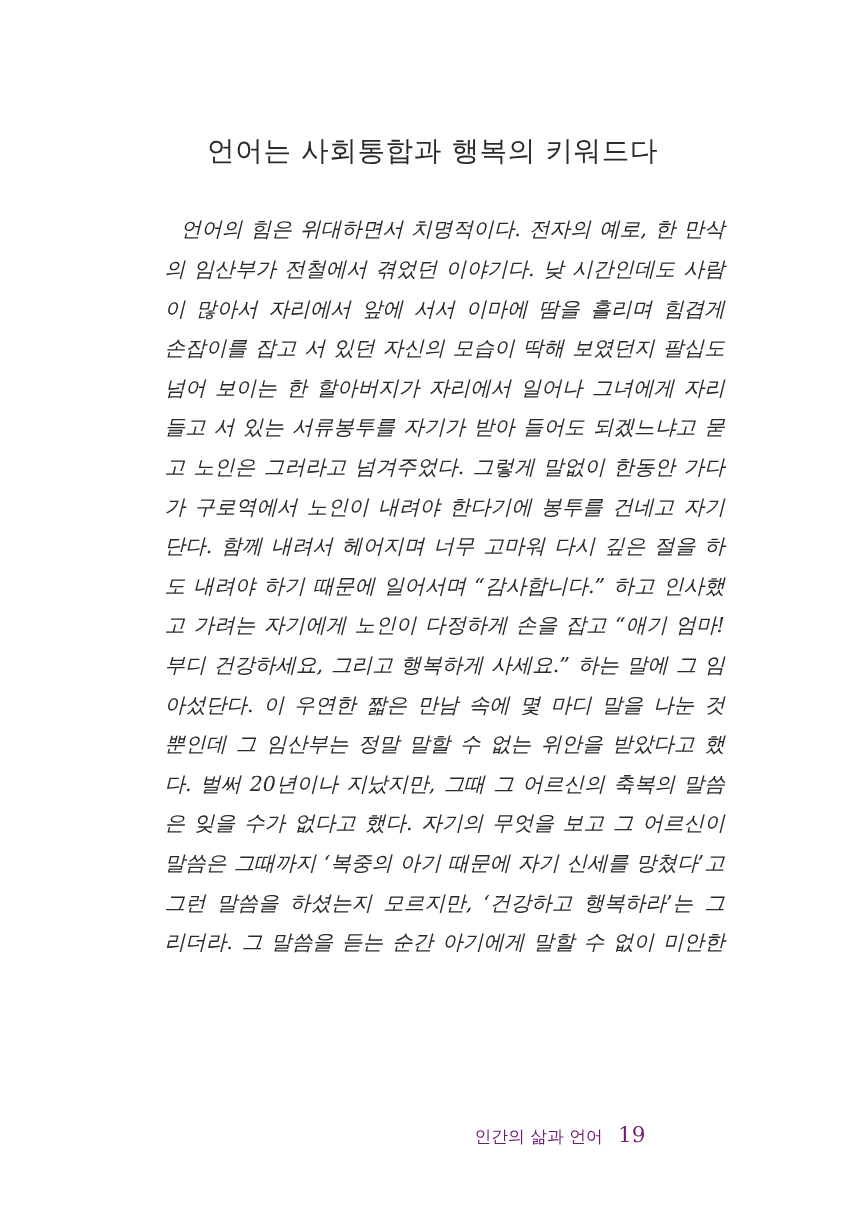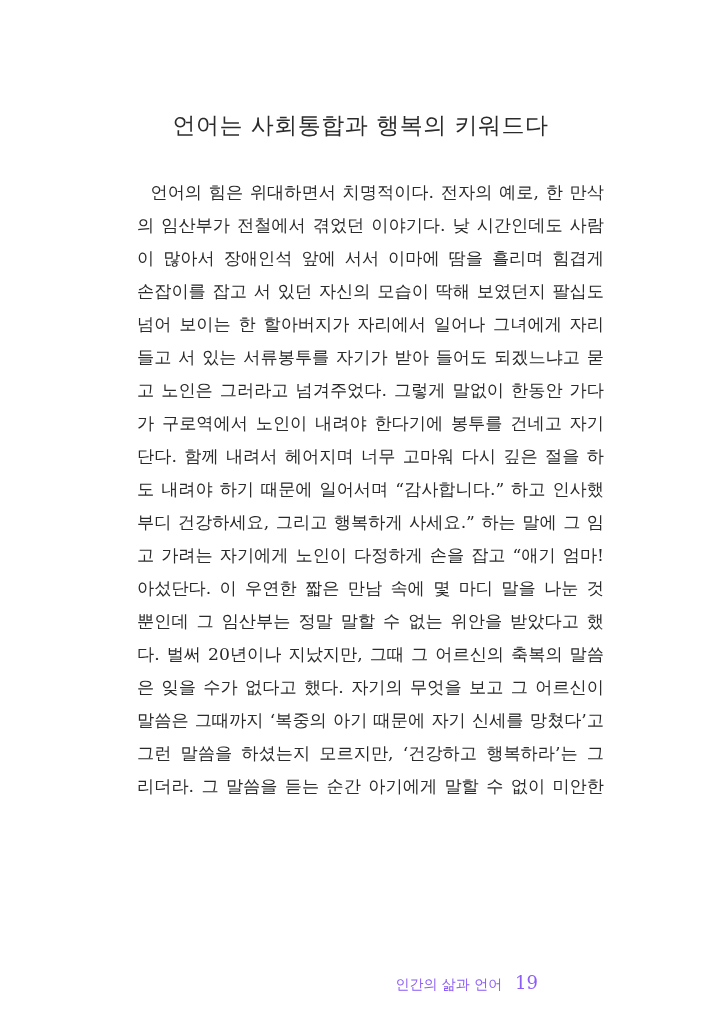--- a/index.html
+++ b/index.html
@@ -31,70 +31,70 @@
       letter-spacing: 0.5px;
       color: #2b2b2b;
       font-weight: normal;
       margin: 0;
     }
     .body-text {
       position: absolute;
       top: 176px;
       left: 137px;
       width: 467px;
+      font-style: italic;
     }
     .line {
       display: block;
       height: 33px;
       line-height: 33px;
       font-size: 17.2px;
       white-space: nowrap;
       text-align: justify;
       text-align-last: justify;
       color: #2a2a2a;
     }
     .line.last {
       text-align-last: justify;
     }
     .footer {
       position: absolute;
       top: 936px;
       right: 118px;
       font-size: 15px;
-      color: #8b5cf6;
+      color: #701a75;
       white-space: nowrap;
-      margin-top: 36px;
     }
     .footer .book-title {
       font-size: 14px;
       margin-right: 8px;
     }
     .footer .page-num {
       font-size: 18px;
     }
   </style>
 </head>
 <body>
 
 <div class="page">
   <h1 class="title">언어는 사회통합과 행복의 키워드다</h1>
 
   <div class="body-text">
     <span class="line">&nbsp;&nbsp;언어의 힘은 위대하면서 치명적이다. 전자의 예로, 한 만삭</span>
     <span class="line">의 임산부가 전철에서 겪었던 이야기다. 낮 시간인데도 사람</span>
-    <span class="line">이 많아서 장애인석 앞에 서서 이마에 땀을 흘리며 힘겹게</span>
+    <span class="line">이 많아서 자리에서 앞에 서서 이마에 땀을 흘리며 힘겹게</span>
     <span class="line">손잡이를 잡고 서 있던 자신의 모습이 딱해 보였던지 팔십도</span>
     <span class="line">넘어 보이는 한 할아버지가 자리에서 일어나 그녀에게 자리</span>
     <span class="line">들고 서 있는 서류봉투를 자기가 받아 들어도 되겠느냐고 묻</span>
     <span class="line">고 노인은 그러라고 넘겨주었다. 그렇게 말없이 한동안 가다</span>
     <span class="line">가 구로역에서 노인이 내려야 한다기에 봉투를 건네고 자기</span>
     <span class="line">단다. 함께 내려서 헤어지며 너무 고마워 다시 깊은 절을 하</span>
     <span class="line">도 내려야 하기 때문에 일어서며 “감사합니다.” 하고 인사했</span>
+    <span class="line">고 가려는 자기에게 노인이 다정하게 손을 잡고 “애기 엄마!</span>
     <span class="line">부디 건강하세요, 그리고 행복하게 사세요.” 하는 말에 그 임</span>
-    <span class="line">고 가려는 자기에게 노인이 다정하게 손을 잡고 “애기 엄마!</span>
     <span class="line">아섰단다. 이 우연한 짧은 만남 속에 몇 마디 말을 나눈 것</span>
     <span class="line">뿐인데 그 임산부는 정말 말할 수 없는 위안을 받았다고 했</span>
     <span class="line">다. 벌써 20년이나 지났지만, 그때 그 어르신의 축복의 말씀</span>
     <span class="line">은 잊을 수가 없다고 했다. 자기의 무엇을 보고 그 어르신이</span>
     <span class="line">말씀은 그때까지 ‘복중의 아기 때문에 자기 신세를 망쳤다’고</span>
     <span class="line">그런 말씀을 하셨는지 모르지만, ‘건강하고 행복하라’는 그</span>
     <span class="line last">리더라. 그 말씀을 듣는 순간 아기에게 말할 수 없이 미안한</span>
   </div>
 
   <div class="footer">

